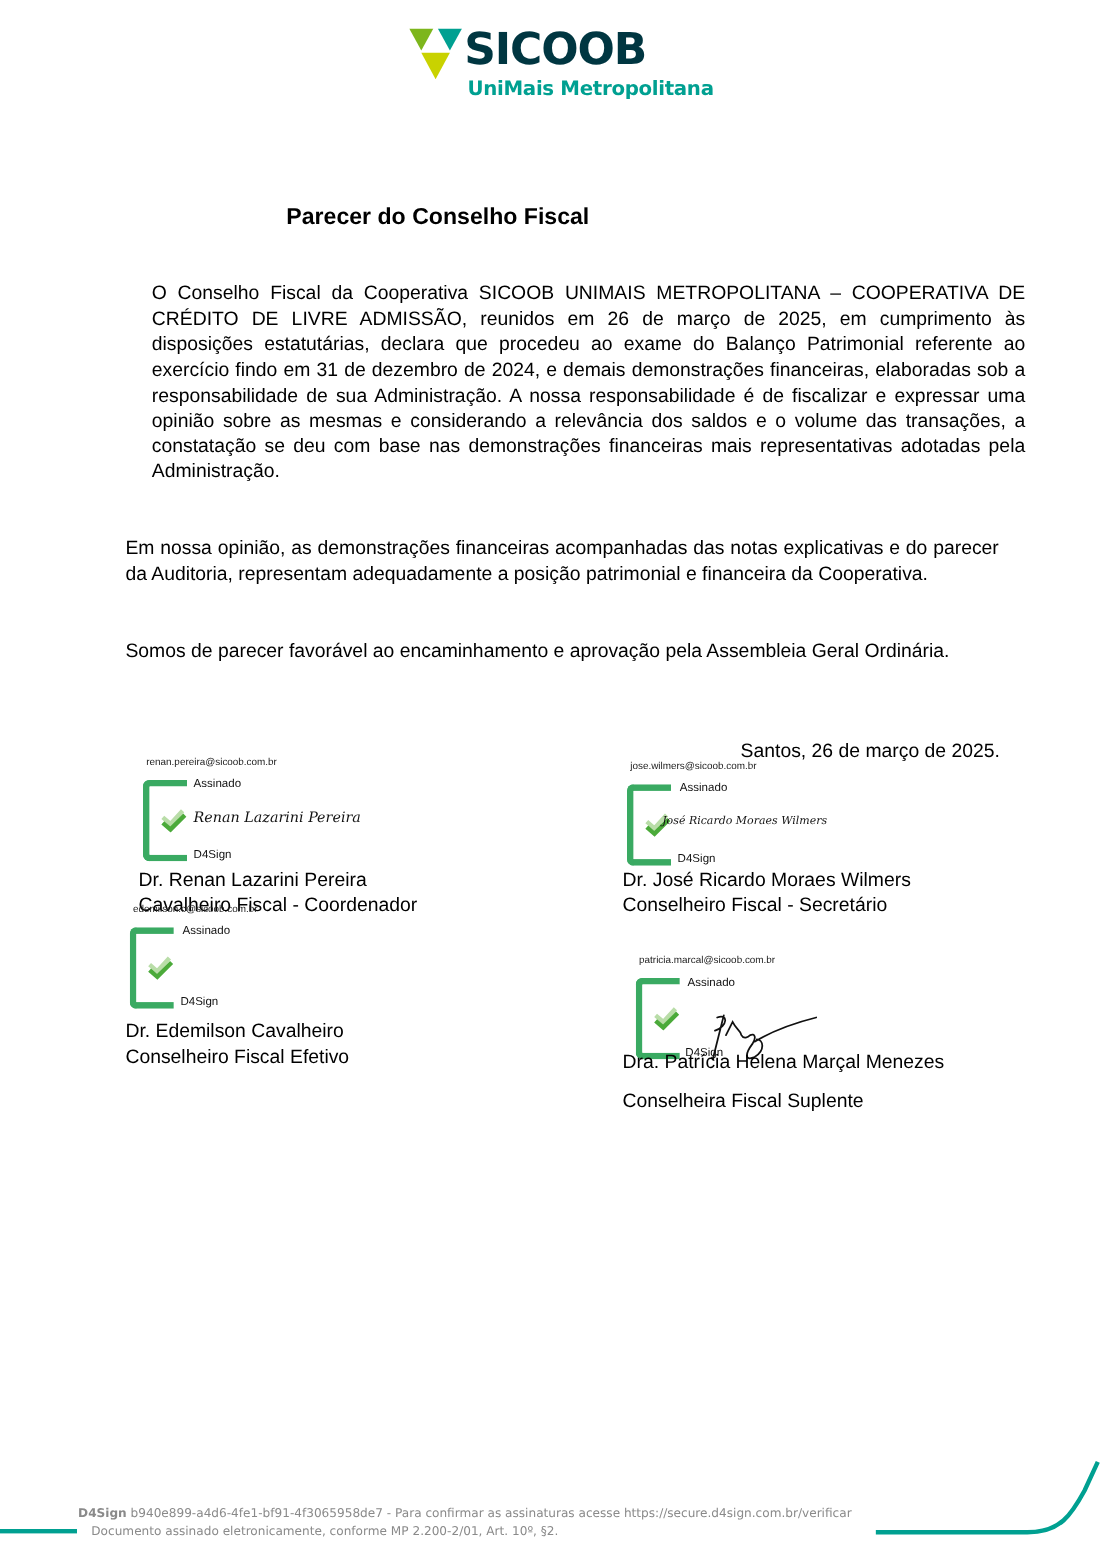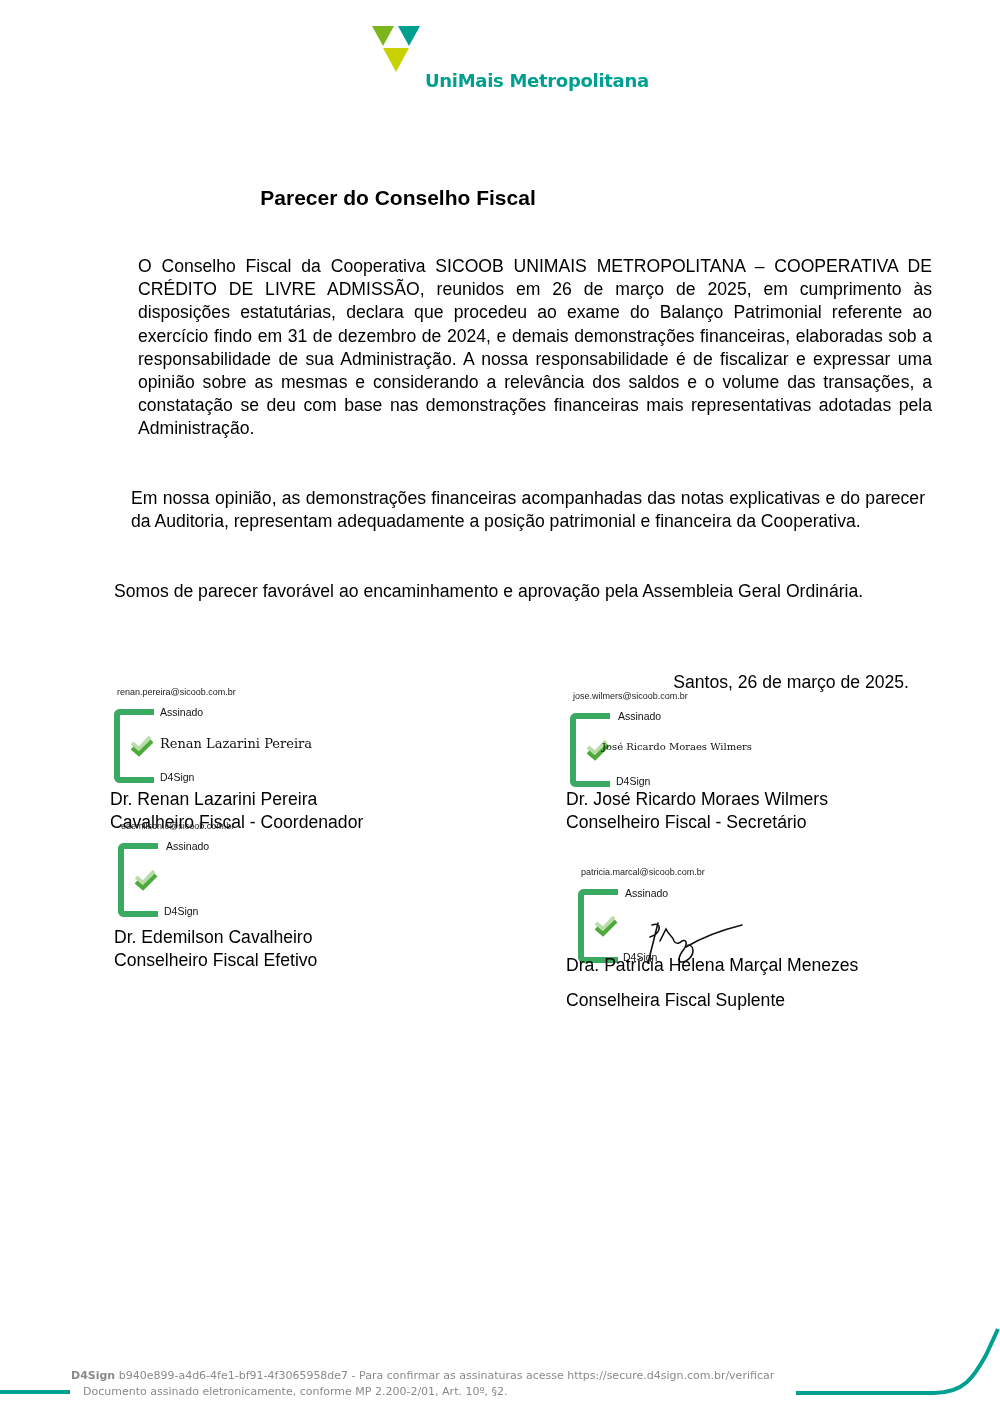--- a/index.html
+++ b/index.html
@@ -9,64 +9,65 @@
     
     .logo { left: 372px; top: 26px; width: 280px; height: 70px; }
     .logo svg { position: absolute; left: 0; top: 0; }
     .logo-word { position: absolute; left: 50px; top: -4px; font-family: "DejaVu Sans", sans-serif; font-weight: bold; font-size: 40px; letter-spacing: -1px; color: #003641; }
     .logo-sub { position: absolute; left: 53px; top: 44px; font-family: "DejaVu Sans", sans-serif; font-weight: bold; font-size: 18px; color: #00A091; letter-spacing: -0.3px; white-space: nowrap; }
 
     .title { left: 0; width: 796px; top: 186px; text-align: center; font-weight: bold; font-size: 21px; }
 
     .body-text { left: 114px; width: 794px; font-size: 17.6px; line-height: 23.2px; text-align: justify; }
     .p1 { top: 255px; margin-left: 24px; }
-    .p2 { top: 487px; margin-left: 17px; }
+    .p2 { top: 487px; }
     .p3 { top: 580px; }
 
     .city-date { left: 560px; width: 349px; top: 672px; text-align: right; font-size: 17.6px; }
 
     
     .sig { width: 360px; height: 140px; }
     .sig-email { position: absolute; left: 7px; top: 0; font-size: 9px; color: #222; white-space: nowrap; }
     .stamp { position: absolute; left: 4px; width: 40px; height: 74px; border: 6px solid #3AAA62; border-right: none; border-radius: 6px 0 0 6px; box-sizing: border-box; }
     .stamp-assinado { position: absolute; font-size: 10.5px; color: #111; }
     .stamp-d4sign { position: absolute; font-size: 10.5px; color: #111; }
     .check { position: absolute; }
-    .sig-cursive { position: absolute; font-family: "DejaVu Serif", serif; font-size: 13px; color: #111; white-space: nowrap; }
+    .sig-cursive { position: absolute; font-family: "DejaVu Serif", serif; font-style: italic; font-size: 13px; color: #111; white-space: nowrap; }
     .sig-name { position: absolute; left: 0; font-size: 17.6px; white-space: nowrap; }
     .sig-role { position: absolute; left: 0; font-size: 17.6px; white-space: nowrap; }
 
     
     .footer-line1 { left: 71px; top: 1369px; font-family: "DejaVu Sans", sans-serif; font-size: 11px; color: #8a8a8a; white-space: nowrap; }
     .footer-line1 b { color: #8a8a8a; }
     .footer-line2 { left: 71px; top: 1385px; font-family: "DejaVu Sans", sans-serif; font-size: 11px; font-weight: normal; color: #8a8a8a; white-space: nowrap; margin-left: 12px; }
     .footer-bar-left { left: 0; top: 1390px; width: 70px; height: 4px; background: #00A091; }
   </style>
 </head>
 <body>
 
 <div class="abs logo">
   <svg width="48" height="46" viewBox="0 0 48 46">
     <polygon points="0,0 22,0 11,20" fill="#7DB61C"></polygon>
     <polygon points="26,0 48,0 37,20" fill="#00A091"></polygon>
     <polygon points="11,22 37,22 24,46" fill="#C9D200"></polygon>
     <polygon points="24,6 31,18 17,18" fill="#ffffff"></polygon>
   </svg>
+  <span class="logo-word">SICOOB</span>
   <span class="logo-sub">UniMais Metropolitana</span>
 </div>
 
 <div class="abs title">Parecer do Conselho Fiscal</div>
 
 <div class="abs body-text p1">O Conselho Fiscal da Cooperativa SICOOB UNIMAIS METROPOLITANA – COOPERATIVA DE CRÉDITO DE LIVRE ADMISSÃO, reunidos em 26 de março de 2025, em cumprimento às disposições estatutárias, declara que procedeu ao exame do Balanço Patrimonial referente ao exercício findo em 31 de dezembro de 2024, e demais demonstrações financeiras, elaboradas sob a responsabilidade de sua Administração. A nossa responsabilidade é de fiscalizar e expressar uma opinião sobre as mesmas e considerando a relevância dos saldos e o volume das transações, a constatação se deu com base nas demonstrações financeiras mais representativas adotadas pela Administração.</div>
 <div class="abs body-text p2">Em nossa opinião, as demonstrações financeiras acompanhadas das notas explicativas e do parecer da Auditoria, representam adequadamente a posição patrimonial e financeira da Cooperativa.</div>
 <div class="abs body-text p3">Somos de parecer favorável ao encaminhamento e aprovação pela Assembleia Geral Ordinária.</div>
 
 <div class="abs city-date">Santos, 26 de março de 2025.</div>
 
-<div class="abs sig" style="left:110px; top:687px;">
+<div class="abs sig" style="left:126px; top:687px;">
   <span class="sig-email">renan.pereira@sicoob.com.br</span>
   <div class="stamp" style="top:22px;"></div>
   <span class="stamp-assinado" style="left:50px; top:19px;">Assinado</span>
   <svg class="check" style="left:20px; top:48px;" width="26" height="22" viewBox="0 0 26 22">
     <polyline points="2,8 9,14 20,2" fill="none" stroke="#B9DDA8" stroke-width="4"></polyline>
     <polyline points="2,13 9,19 22,6" fill="none" stroke="#4BAA3A" stroke-width="4"></polyline>
   </svg>
   <span class="sig-cursive" style="left:50px; top:49px;">Renan Lazarini Pereira</span>
   <span class="stamp-d4sign" style="left:50px; top:84px;">D4Sign</span>
   <span class="sig-name" style="top:102px;">Dr. Renan Lazarini Pereira</span>

